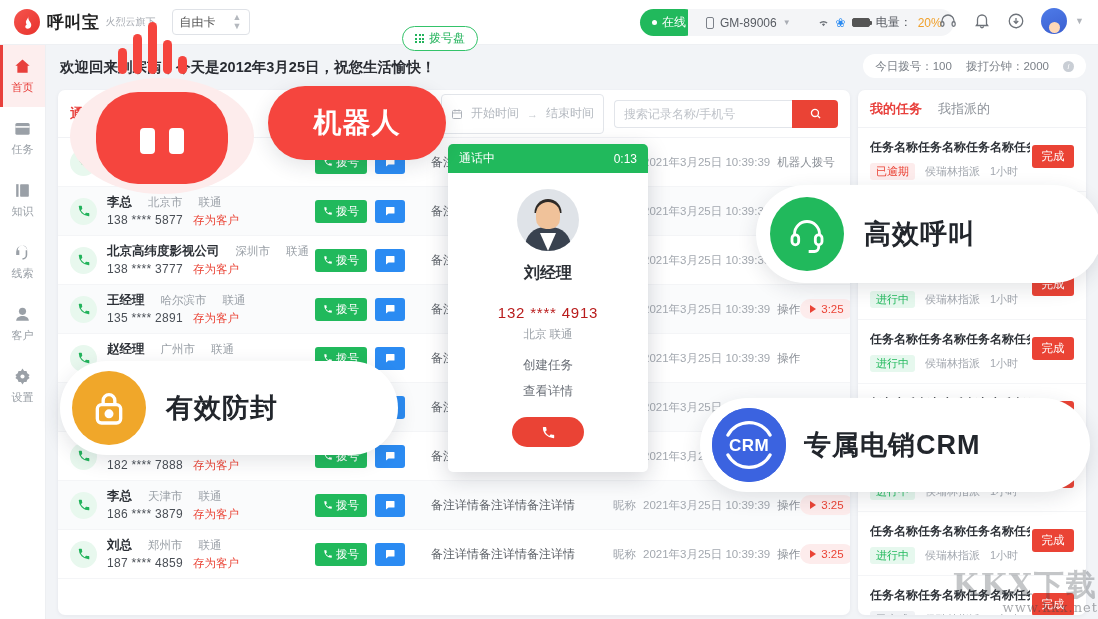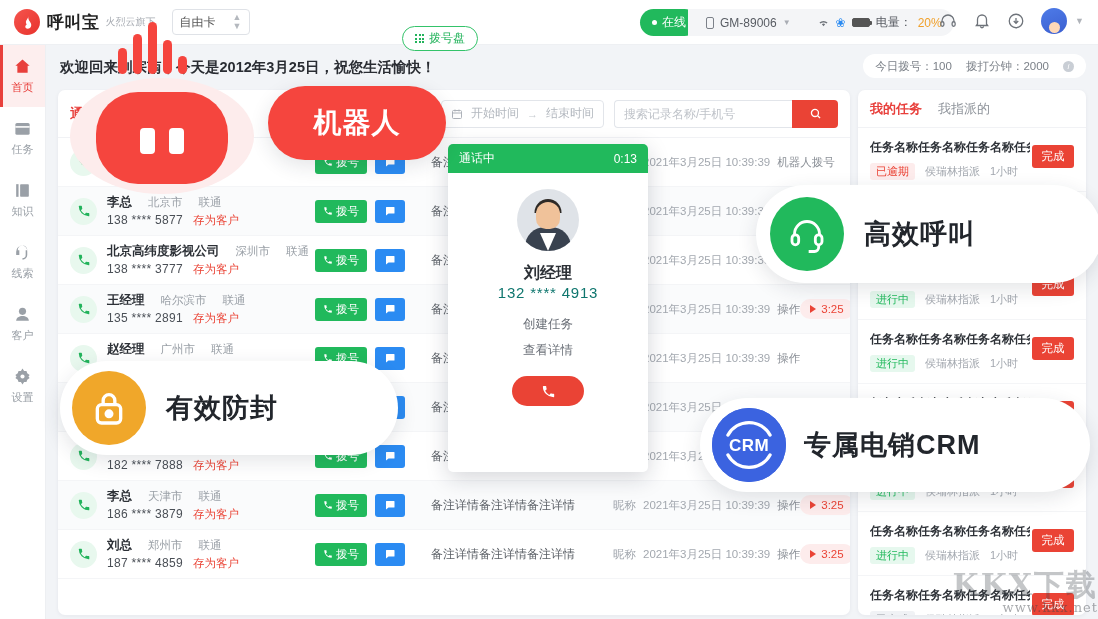--- a/index.html
+++ b/index.html
@@ -137,21 +137,21 @@
     box-shadow: 0 1px 4px rgba(30,40,60,.06);
   }
   .list-head {
     height: 48px; display: flex; align-items: center; padding: 0 12px;
     border-bottom: 1px solid #f1f2f5;
   }
   .tabs { display: flex; gap: 18px; font-size: 13.5px; }
   .tab { color: #777c84; }
   .tab.active { color: #e8403c; font-weight: bold; }
   .date-range {
-    margin-left: auto; height: 28px; border: 1px solid #e2e5ea; border-radius: 4px;
+    margin-left: auto; height: 40px; border: 1px solid #e2e5ea; border-radius: 4px;
     display: flex; align-items: center; padding: 0 9px; gap: 8px;
     font-size: 12px; color: #b3b8bf; background: #fff;
   }
   .cal-ico { width: 12px; height: 12px; color: #aeb3ba; display: block; }
   .arrow-mid { color: #c5c9cf; font-size: 11px; }
   .search-wrap { display: flex; margin-left: 10px; }
   .search-input {
     width: 178px; height: 28px; border: 1px solid #e2e5ea; border-right: none;
     border-radius: 4px 0 0 4px; padding: 0 9px; font-size: 12px; color: #333;
     outline: none; background: #fff;
@@ -272,21 +272,21 @@
   .call-avatar .a-body {
     position: absolute; left: 50%; bottom: 0; transform: translateX(-50%);
     width: 46px; height: 24px; border-radius: 20px 20px 0 0; background: #39424f;
   }
   .call-avatar .a-shirt {
     position: absolute; left: 50%; bottom: 0; transform: translateX(-50%);
     width: 16px; height: 18px; background: #fff;
     clip-path: polygon(50% 100%, 0 0, 100% 0);
   }
   .call-name { margin-top: 12px; font-size: 16px; font-weight: bold; color: #2d3137; }
-  .call-phone { margin-top: 0; font-size: 15px; color: #0f766e; letter-spacing: .8px; }
+  .call-phone { margin-top: 20px; font-size: 15px; color: #b91c1c; letter-spacing: .8px; }
   .call-region { margin-top: 6px; font-size: 11.5px; color: #9aa0a7; }
   .call-link { margin-top: 15px; font-size: 12.5px; color: #6b7078; }
   .call-link + .call-link { margin-top: 9px; }
   .hangup {
     width: 72px; height: 30px; border-radius: 15px; background: #ea4335;
     margin: 17px auto 0; display: flex; align-items: center; justify-content: center;
   }
   .hangup svg { width: 15px; height: 15px; color: #fff; }
 
   
@@ -919,20 +919,21 @@
     </div>
     <div class="call-body">
       <div class="call-avatar">
         <span class="a-body"></span>
         <span class="a-shirt"></span>
         <span class="a-hair"></span>
         <span class="a-head"></span>
       </div>
       <div class="call-name">刘经理</div>
       <div class="call-phone">132 **** 4913</div>
+      <div class="call-region">北京 联通</div>
       <div class="call-link">创建任务</div>
       <div class="call-link">查看详情</div>
       <div class="hangup">
         <svg viewBox="0 0 24 24" fill="currentColor">
             <path d="M6.6 10.8a15 15 0 0 0 6.6 6.6l2.2-2.2c.3-.3.7-.4 1-.2 1.2.4 2.4.6 3.7.6.6 0 1 .4 1 1V20c0 .6-.4 1-1 1A17 17 0 0 1 3 4c0-.6.4-1 1-1h3.4c.6 0 1 .4 1 1 0 1.3.2 2.5.6 3.7.1.3 0 .7-.2 1z"></path>
           </svg>
       </div>
     </div>
   </div>
 

